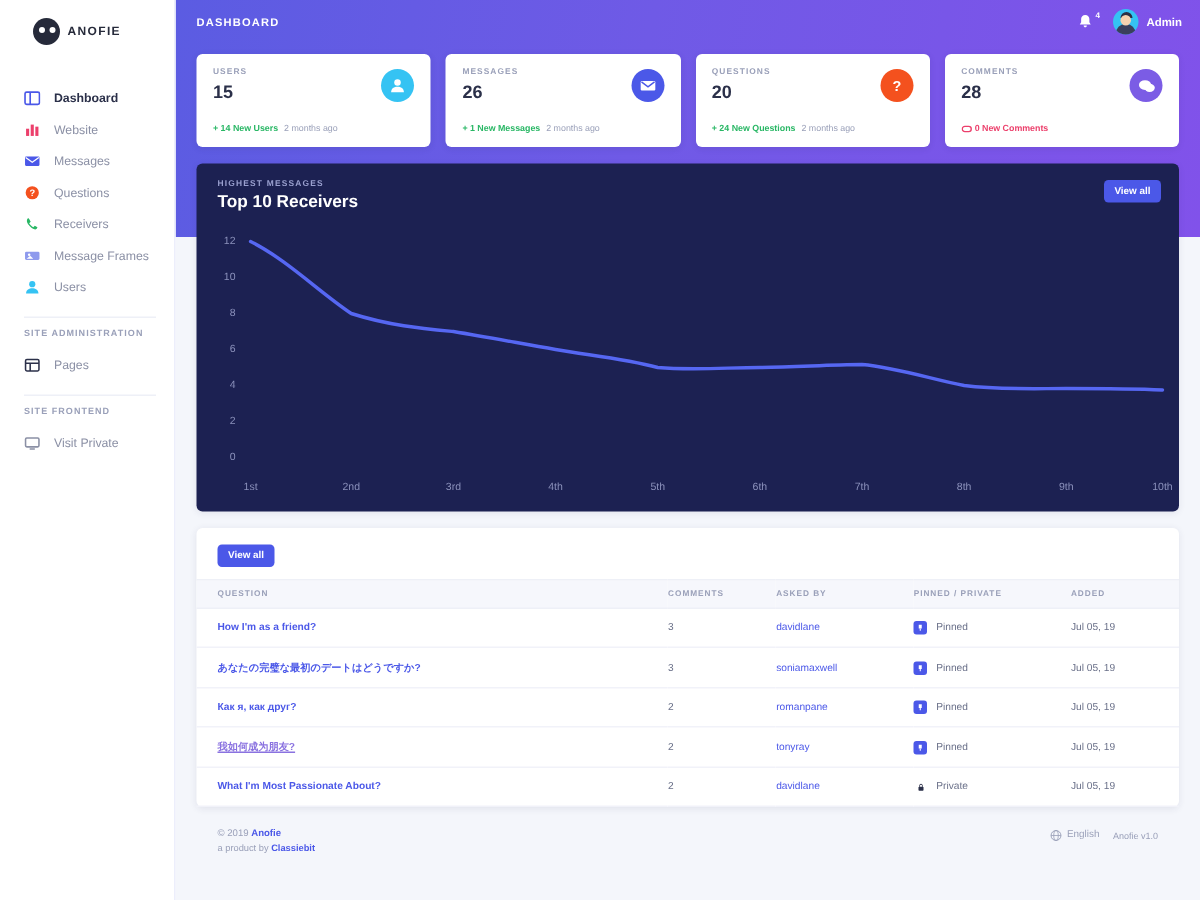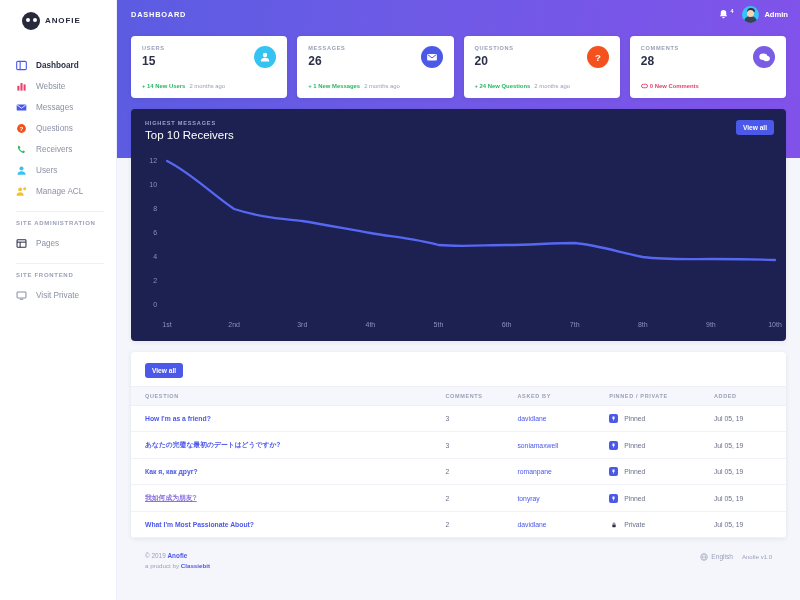--- a/index.html
+++ b/index.html
@@ -121,21 +121,21 @@
   }
   .chart-card { background: #1c2152; border-radius: 4px; overflow: hidden; }
   .card-head {
     display: flex; align-items: flex-start; justify-content: space-between;
     padding: 11px 12px 8px 14px;
   }
   .eyebrow {
     font-size: 5.6px; letter-spacing: .8px; font-weight: bold; color: #8e93b8;
   }
   .chart-card .eyebrow { color: #9aa0cf; }
-  .card-title { font-size: 11.5px; font-weight: normal; color: #2b3049; margin-top: 3px; }
+  .card-title { font-size: 11.5px; font-weight: bold; color: #2b3049; margin-top: 3px; }
   .chart-card .card-title { color: #ffffff; }
   .btn-viewall {
     background: #4b58e8; color: #fff; font-size: 6.6px; font-weight: bold;
     border: none; border-radius: 3px; padding: 4px 7px; cursor: pointer;
   }
   .chart-body { position: relative; height: 192px; }
   .chart-svg { display: block; width: 100%; height: 192px; }
 
   
   .table { width: 100%; border-collapse: collapse; }
@@ -221,32 +221,32 @@
         <span class="nav-label">Questions</span>
       </div>
       <div class="nav-item">
         <svg class="ico" viewBox="0 0 16 16">
             <path d="M4 2 C3 3 2 5 4 8 C6 11 9 13 11 13 C12.5 13 13 11.5 13 11 L10.5 9.5 L9 11 C7.5 10 6 8.5 5 7 L6.5 5.5 L5 3 Z" fill="#29b765"></path>
           </svg>
         <span class="nav-label">Receivers</span>
       </div>
       <div class="nav-item">
         <svg class="ico" viewBox="0 0 16 16">
+            <rect x="1" y="4" width="14" height="8" rx="1.3" fill="#8e9aed"></rect>
+            <circle cx="5" cy="7" r="1.2" fill="#fff"></circle>
+            <path d="M2.5 11 L6 8 L9 11 Z" fill="#fff"></path>
+          </svg>
+        <span class="nav-label">Message Frames</span>
+      </div>
+      <div class="nav-item">
+        <svg class="ico" viewBox="0 0 16 16">
             <circle cx="8" cy="5" r="3" fill="#35c3f3"></circle>
             <path d="M2 14 C2 10.5 5 9 8 9 C11 9 14 10.5 14 14 Z" fill="#35c3f3"></path>
           </svg>
         <span class="nav-label">Users</span>
-      </div>
-      <div class="nav-item">
-        <svg class="ico" viewBox="0 0 16 16">
-            <circle cx="6" cy="5" r="2.8" fill="#f2c12e"></circle>
-            <path d="M0.8 14 C0.8 10.6 3.2 9.2 6 9.2 C8.8 9.2 11.2 10.6 11.2 14 Z" fill="#f2c12e"></path>
-            <circle cx="12.6" cy="4" r="2.2" fill="#f2c12e"></circle>
-          </svg>
-        <span class="nav-label">Manage ACL</span>
       </div>
 
       <div class="nav-sep"></div>
       <div class="nav-head">SITE ADMINISTRATION</div>
       <div class="nav-item">
         <svg class="ico" viewBox="0 0 16 16">
             <rect x="1.5" y="2.5" width="13" height="11" rx="1.3" fill="none" stroke="#2b3049" stroke-width="1.5"></rect>
             <line x1="1.5" y1="6" x2="14.5" y2="6" stroke="#2b3049" stroke-width="1.5"></line>
             <line x1="6" y1="6" x2="6" y2="13.5" stroke="#2b3049" stroke-width="1.5"></line>
           </svg>

